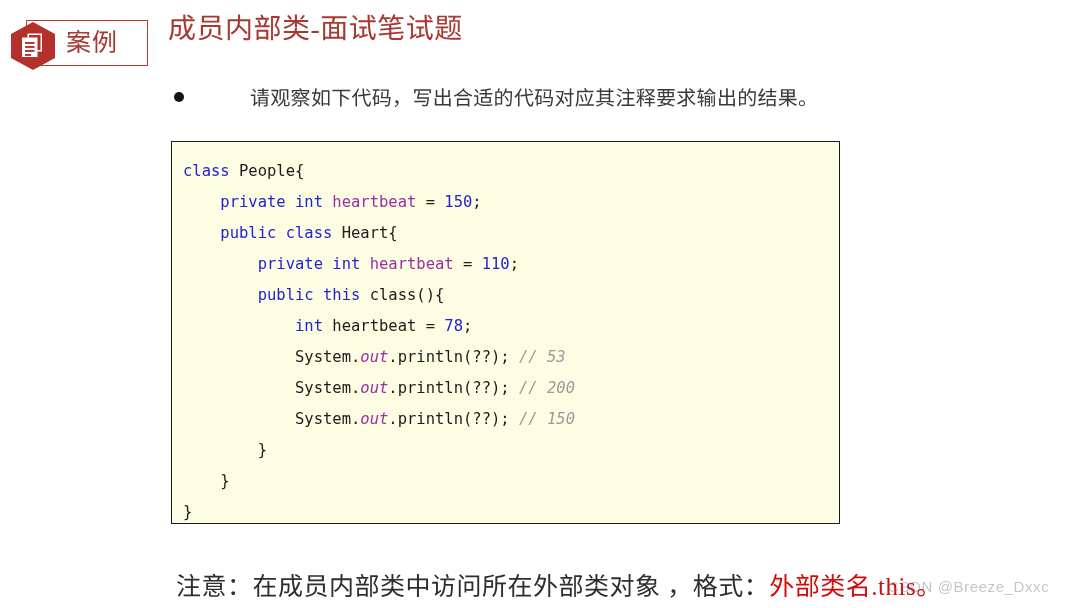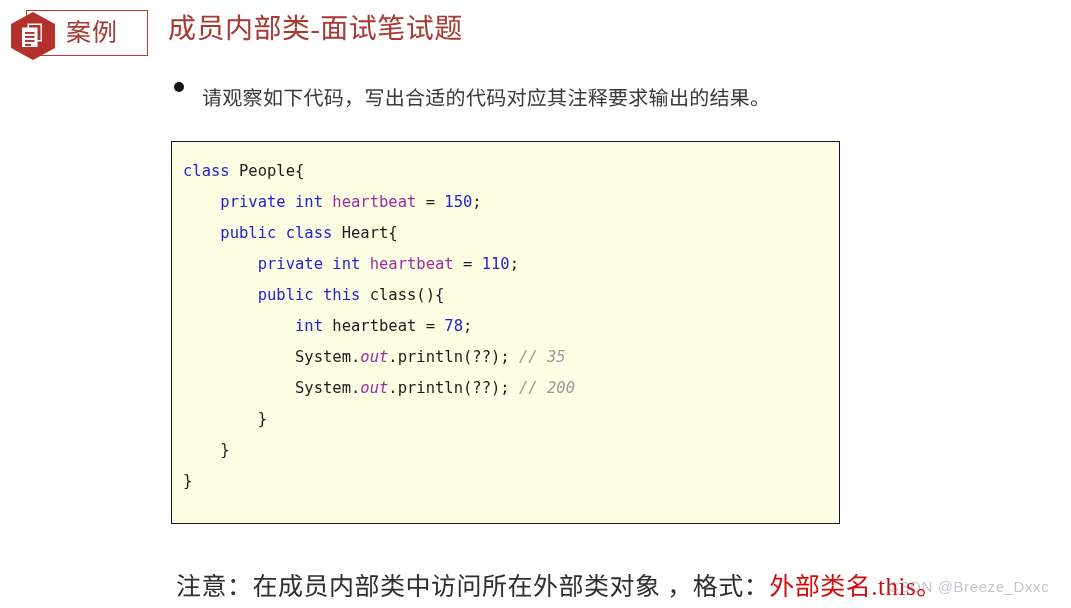--- a/index.html
+++ b/index.html
@@ -22,21 +22,21 @@
     left: 0;
     top: 0;
     width: 1071px;
     height: 58px;
     display: flex;
     align-items: flex-start;
   }
   .badge {
     position: absolute;
     left: 4px;
-    top: 10px;
+    top: 20px;
     width: 144px;
     height: 48px;
     display: flex;
     align-items: center;
   }
   .badge-box {
     position: absolute;
     left: 22px;
     top: 0px;
     width: 122px;
@@ -75,22 +75,23 @@
     letter-spacing: 0.5px;
     white-space: nowrap;
   }
 
   
   .bullet-row {
     position: absolute;
     left: 174px;
     top: 82px;
     display: flex;
-    align-items: flex-start;
-    white-space: nowrap;
+    align-items: center;
+    white-space: nowrap;
+    gap: 48px;
   }
   .bullet-dot {
     width: 10px;
     height: 10px;
     border-radius: 50%;
     background: #141414;
     margin-right: 18px;
     flex: 0 0 auto;
   }
   .bullet-text {
@@ -186,22 +187,23 @@
   <span class="bullet-text">请观察如下代码，写出合适的代码对应其注释要求输出的结果。</span>
 </div>
 
 <div class="code-block" id="code-block">
     <div class="code-line"><span class="kw">class</span><span class="plain"> People{</span></div>
     <div class="code-line"><span class="plain">    </span><span class="kw">private</span><span class="plain"> </span><span class="kw">int</span><span class="plain"> </span><span class="fld">heartbeat</span><span class="plain"> = </span><span class="num">150</span><span class="plain">;</span></div>
     <div class="code-line"><span class="plain">    </span><span class="kw">public</span><span class="plain"> </span><span class="kw">class</span><span class="plain"> Heart{</span></div>
     <div class="code-line"><span class="plain">        </span><span class="kw">private</span><span class="plain"> </span><span class="kw">int</span><span class="plain"> </span><span class="fld">heartbeat</span><span class="plain"> = </span><span class="num">110</span><span class="plain">;</span></div>
     <div class="code-line"><span class="plain">        </span><span class="kw">public</span><span class="plain"> </span><span class="kw">this</span><span class="plain"> class(){</span></div>
     <div class="code-line"><span class="plain">            </span><span class="kw">int</span><span class="plain"> heartbeat = </span><span class="num">78</span><span class="plain">;</span></div>
-    <div class="code-line"><span class="plain">            System.</span><span class="sfld">out</span><span class="plain">.println(??); </span><span class="cmt">// 35</span></div>
+    <div class="code-line"><span class="plain">            System.</span><span class="sfld">out</span><span class="plain">.println(??); </span><span class="cmt">// 53</span></div>
     <div class="code-line"><span class="plain">            System.</span><span class="sfld">out</span><span class="plain">.println(??); </span><span class="cmt">// 200</span></div>
+    <div class="code-line"><span class="plain">            System.</span><span class="sfld">out</span><span class="plain">.println(??); </span><span class="cmt">// 150</span></div>
     <div class="code-line"><span class="plain">        }</span></div>
     <div class="code-line"><span class="plain">    }</span></div>
     <div class="code-line"><span class="plain">}</span></div>
   </div>
 
 <div class="note">
   <span>注意：在成员内部类中访问所在外部类对象 ，格式：</span><span class="hl">外部类名.this。</span>
 </div>
 
 <div class="watermark">CSDN @Breeze_Dxxc</div>

